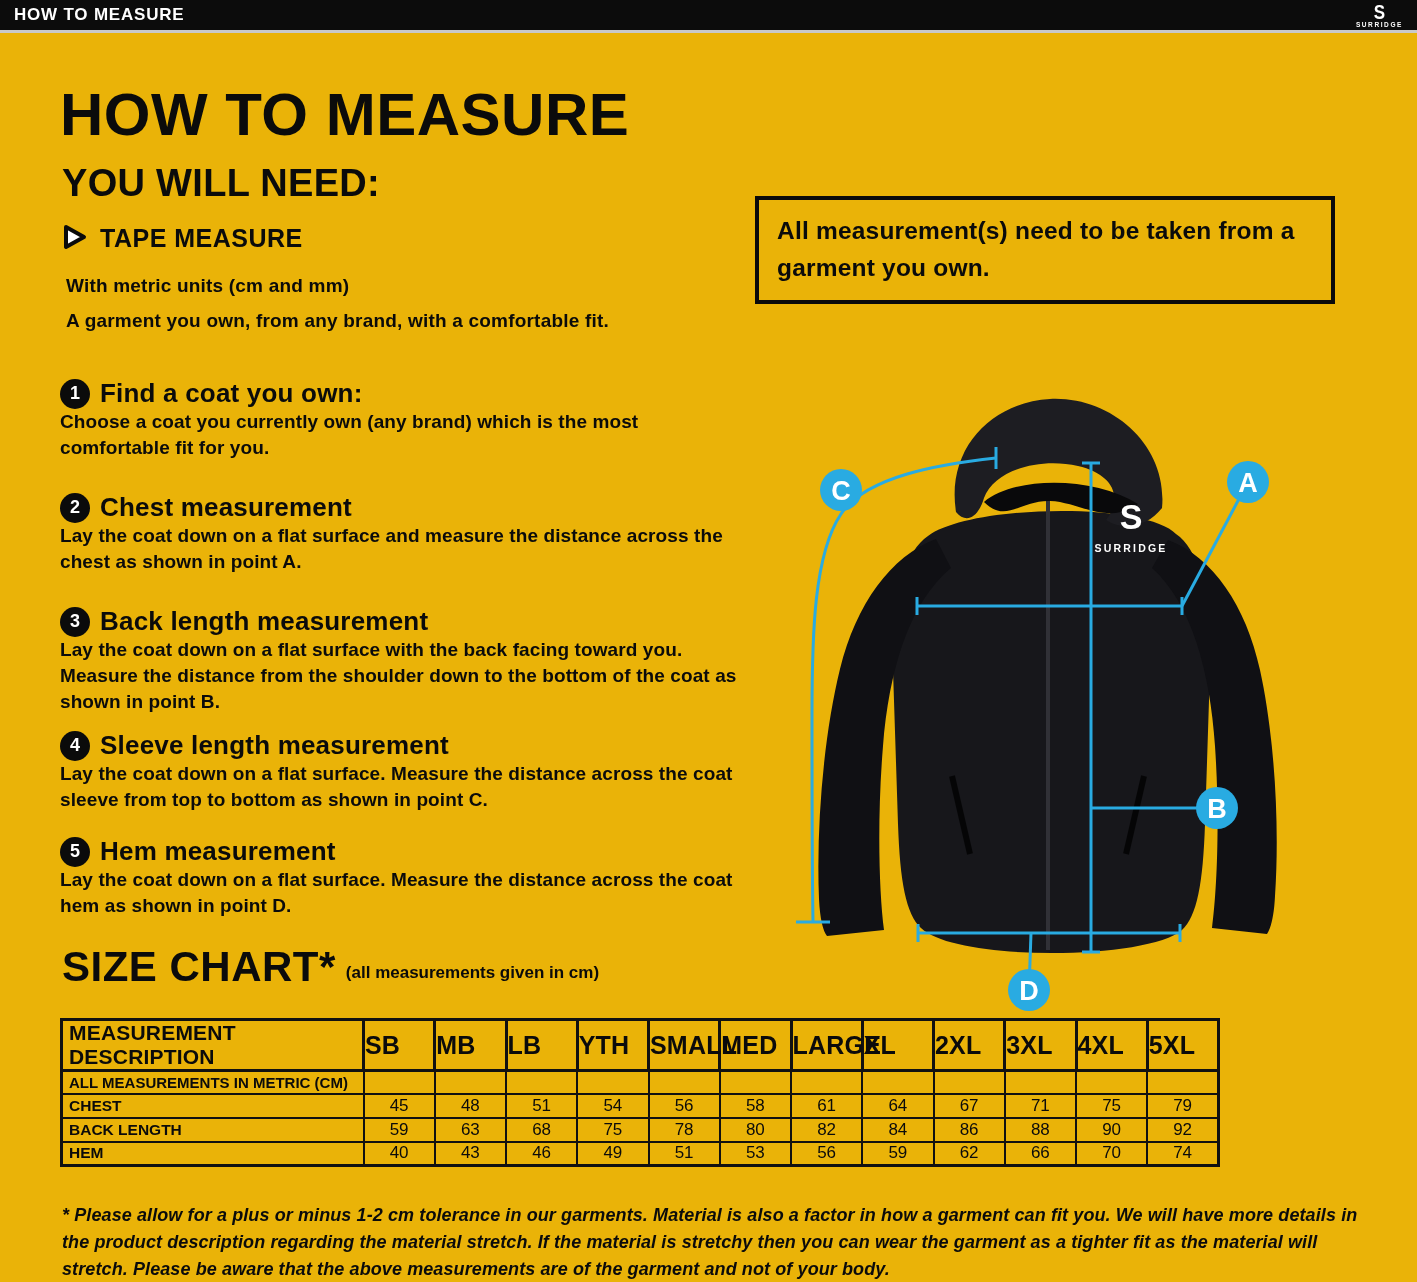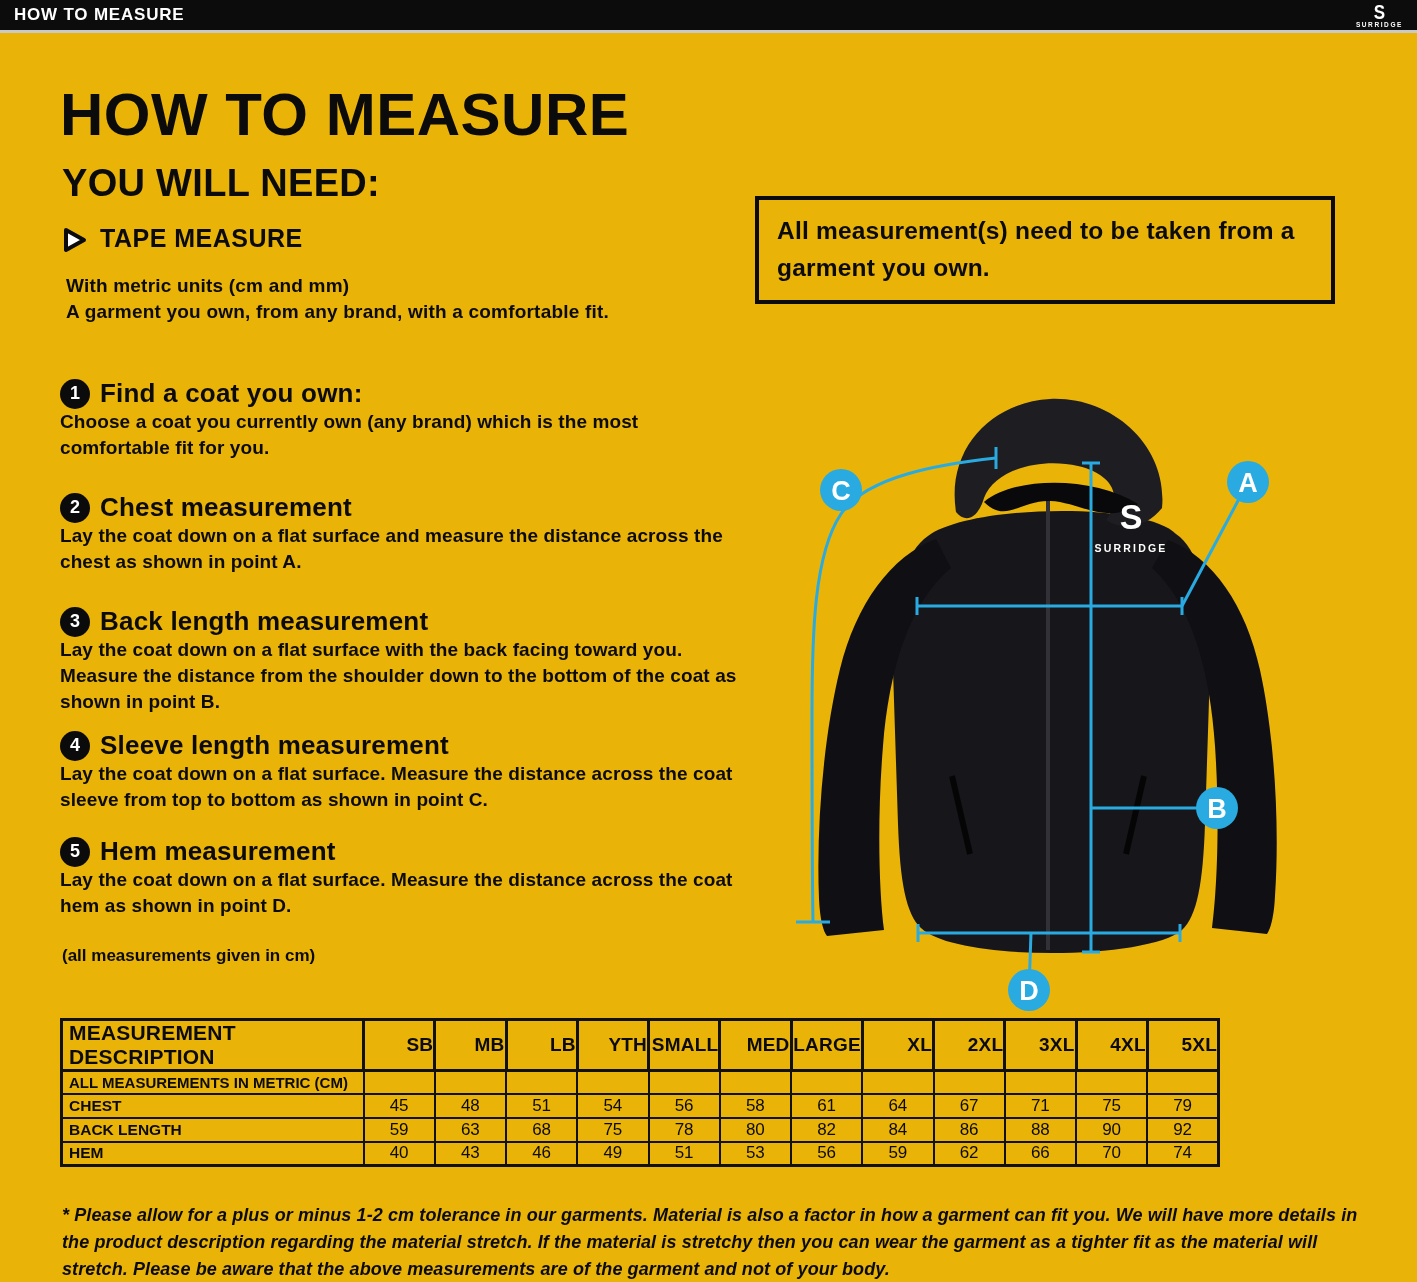--- a/index.html
+++ b/index.html
@@ -18,25 +18,25 @@
   .topbar-brand { display:flex; flex-direction:column; align-items:center; line-height:1; margin-top:2px; }
   .logo-s { font-size:17px; font-weight:700; transform:scaleY(1.15); }
   .logo-text { font-size:6.5px; font-weight:700; letter-spacing:1.6px; margin-top:1px; }
 
   .h1 { position:absolute; left:60px; top:80px; font-size:60px; font-weight:700; letter-spacing:0.5px; }
   .h2 { position:absolute; left:62px; top:162px; font-size:38px; font-weight:700; letter-spacing:0.3px; }
 
   .need { position:absolute; left:62px; width:680px; }
   .need-0 { top:224px; }
   .need-1 { top:294px; }
-  .need-head { display:flex; align-items:flex-end; gap:12px; }
+  .need-head { display:flex; align-items:flex-start; gap:12px; }
   .tri { width:26px; height:26px; flex:0 0 26px; }
   .need-label { font-size:25px; font-weight:700; letter-spacing:0.5px; }
   .need-desc { margin-top:22px; font-size:19px; font-weight:700; padding-left:4px; letter-spacing:0.2px; }
-  .need-1 .need-desc { margin-top:7px; }
+  .need-1 .need-desc { margin-top:16px; }
 
   .step { position:absolute; left:60px; width:685px; }
   .step-head { display:flex; align-items:center; gap:10px; }
   .badge {
     width:30px; height:30px; border-radius:50%; background:#0b0b0b; color:#fff;
     display:flex; align-items:center; justify-content:center;
     font-size:18px; font-weight:700; flex:0 0 30px;
   }
   .step-title { font-size:26px; font-weight:700; letter-spacing:0.2px; }
   .step-body { font-size:19px; font-weight:700; line-height:1.38; letter-spacing:0.1px; }
@@ -53,22 +53,22 @@
   .sc-head { position:absolute; left:62px; top:946px; display:flex; align-items:flex-end; gap:10px; }
   .sc-title { font-size:42px; font-weight:700; letter-spacing:0.5px; line-height:1; }
   .sc-sub { font-size:17px; font-weight:700; padding-bottom:5px; }
 
   .size-table {
     position:absolute; left:60px; top:1018px; width:1160px;
     border-collapse:collapse; table-layout:fixed; border:3px solid #111;
   }
   .size-table col.desc-col { width:302px; }
   .size-table th {
-    border:3px solid #111; height:37px; font-size:19px; font-weight:700;
-    text-align:right; letter-spacing:0.2px;
+    border:3px solid #111; height:37px; font-size:25px; font-weight:700;
+    text-align:left; letter-spacing:0.2px;
   }
   .size-table th.desc { text-align:left; padding-left:6px; font-size:21px; }
   .size-table td {
     border:2px solid #111; height:24px; font-size:17px; font-weight:400; text-align:center;
   }
   .size-table td.desc { text-align:left; padding-left:6px; }
   .size-table td.note { font-size:15px; font-weight:700; height:23px; }
   .size-table td.label { font-size:15.5px; font-weight:700; }
 
   .footnote {
@@ -200,20 +200,21 @@
       <g fill="#ffffff" font-size="27" font-weight="700" text-anchor="middle">
         <text x="492" y="108">A</text>
         <text x="461" y="434">B</text>
         <text x="85" y="116">C</text>
         <text x="273" y="616">D</text>
       </g>
     </svg>
   </div>
 
   <div class="sc-head">
+    <span class="sc-title">SIZE CHART*</span>
     <span class="sc-sub">(all measurements given in cm)</span>
   </div>
 
   <table class="size-table">
     <colgroup id="sc-cols">
         <col class="desc-col">
         <col>
         <col>
         <col>
         <col>

